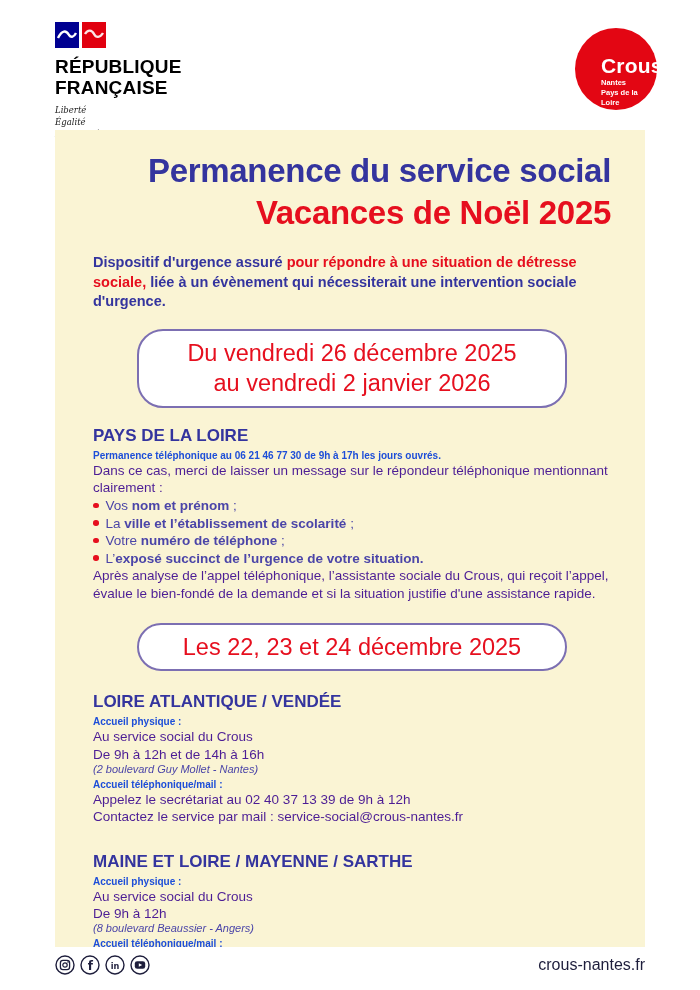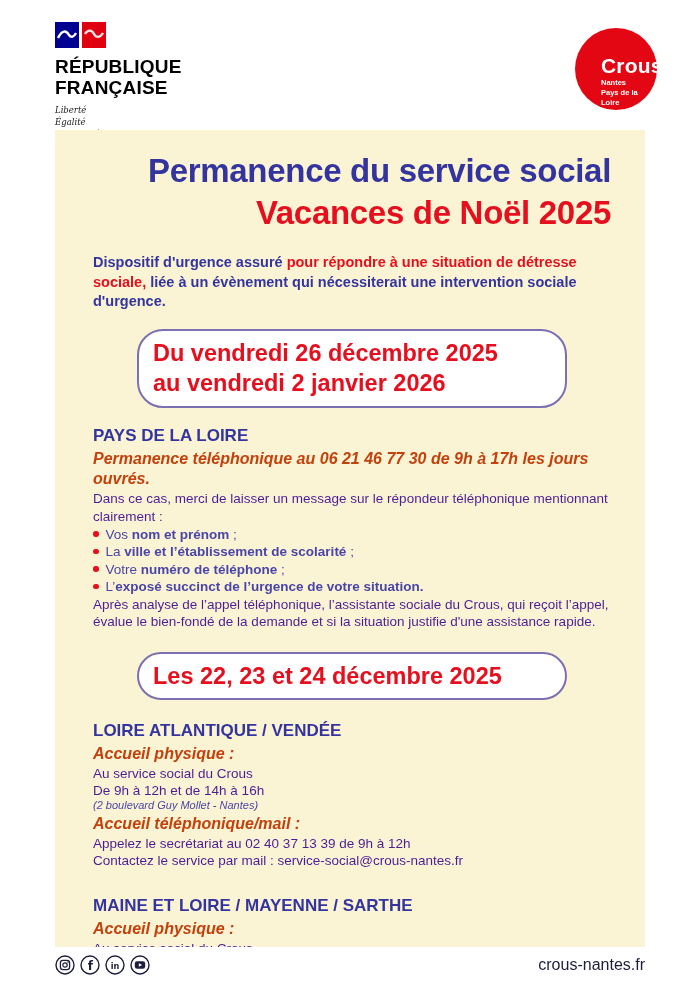--- a/index.html
+++ b/index.html
@@ -22,26 +22,26 @@
   
   .panel{position:absolute;top:130px;left:55px;width:590px;height:817px;background:#faf4d4;
     box-sizing:border-box;padding:20px 34px 0 38px;}
   .title{ text-align:right;font-weight:bold;font-size:33px;line-height:1.26;letter-spacing:-.3px;}
   .title .t1{color:#34349e;}
   .title .t2{color:#e60f1e;}
   .intro{margin:20px auto 0;max-width:566px;text-align:left;font-size:14.5px;font-weight:bold;
     color:#34349e;line-height:1.35;}
   .intro .red{color:#e60f1e;}
   .period-box{margin:17px auto 16px;width:398px;background:#ffffff;border:2px solid#7c6fb2;
-    border-radius:26px;text-align:left;color:#e60f1e;font-weight:bold;font-size:23.5px;
+    border-radius:26px;text-align:center;color:#e60f1e;font-weight:normal;font-size:23.5px;
     line-height:1.3;padding:7px 14px;}
   
   .section{margin-top:17px;color:#4b45a8;font-size:13.5px;line-height:1.28;}
   .sec-heading{color:#34349e;font-weight:bold;font-size:17px;margin-bottom:2px;}
-  .red-bold{color:#c2410c;font-weight:bold;font-size:16px;line-height:1.3;font-style:italic;}
+  .red-bold{color:#1d4ed8;font-weight:bold;font-size:10px;line-height:1.3;}
   .body-line{color:#4c1d95;font-size:13.5px;line-height:1.28;}
   .bullets{margin:1px 0 0 0;}
   .bullet{display:flex;align-items:baseline;line-height:1.3;}
   .bullet .dot{flex:0 0 auto;width:5.5px;height:5.5px;border-radius:50%;background:#e60f1e;
     margin-right:7px;position:relative;top:-2px;}
   .bullet b{font-weight:bold;}
   .addr{font-size:11px;font-style:italic;color:#4b45a8;line-height:1.25;}
   .contact-block .red-bold{margin-top:1px;}
   
   .footer{position:absolute;top:947px;left:0;width:700px;height:43px;background:#ffffff;}

